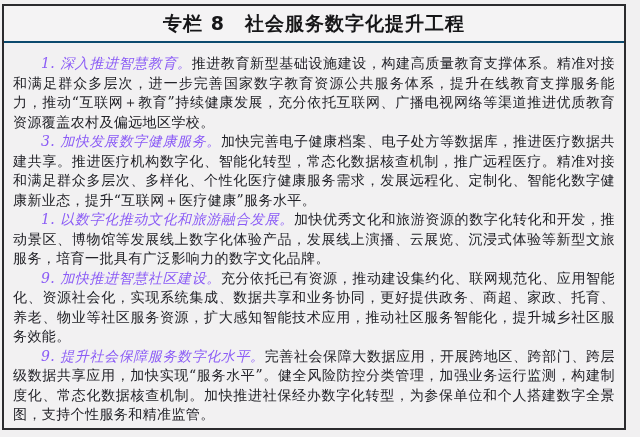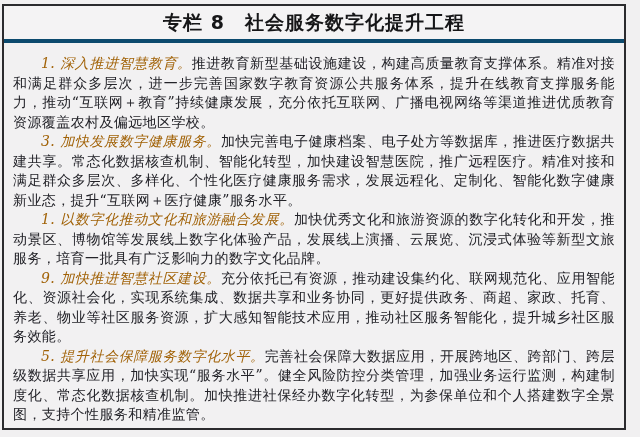--- a/index.html
+++ b/index.html
@@ -22,21 +22,21 @@
     left: 2px;
     top: 4px;
     width: 624px;
     height: 426px;
     border: 2px solid #2b2b2e;
     background: #f2f1f2;
     box-sizing: border-box;
   }
   .panel-title {
     height: 37px;
-    border-bottom: 4px solid #0c4a6e;
+    border-bottom: 2px solid #0c4a6e;
     display: flex;
     align-items: center;
     justify-content: center;
     box-sizing: border-box;
     font-family: "DejaVu Sans", "Liberation Sans", sans-serif;
     font-weight: bold;
     font-size: 19px;
     letter-spacing: 1px;
     color: #161618;
     background: #f4f3f4;
@@ -48,32 +48,32 @@
     letter-spacing: 0.4px;
     color: #232329;
     text-align: justify;
   }
   .para {
     margin: 0;
     text-indent: 2em;
   }
   .lead {
     font-style: italic;
-    color: #a16207;
+    color: #8b5cf6;
   }
 </style>
 </head>
 <body>
 
 <div class="page">
   <div class="panel">
     <div class="panel-title">
       <span>专栏 8　社会服务数字化提升工程</span>
     </div>
     <div class="panel-body">
       <p class="para"><span class="lead">1. 深入推进智慧教育。</span><span>推进教育新型基础设施建设，构建高质量教育支撑体系。精准对接和满足群众多层次，进一步完善国家数字教育资源公共服务体系，提升在线教育支撑服务能力，推动“互联网＋教育”持续健康发展，充分依托互联网、广播电视网络等渠道推进优质教育资源覆盖农村及偏远地区学校。</span></p>
-      <p class="para"><span class="lead">3. 加快发展数字健康服务。</span><span>加快完善电子健康档案、电子处方等数据库，推进医疗数据共建共享。常态化数据核查机制、智能化转型，加快建设智慧医院，推广远程医疗。精准对接和满足群众多层次、多样化、个性化医疗健康服务需求，发展远程化、定制化、智能化数字健康新业态，提升“互联网＋医疗健康”服务水平。</span></p>
+      <p class="para"><span class="lead">3. 加快发展数字健康服务。</span><span>加快完善电子健康档案、电子处方等数据库，推进医疗数据共建共享。推进医疗机构数字化、智能化转型，常态化数据核查机制，推广远程医疗。精准对接和满足群众多层次、多样化、个性化医疗健康服务需求，发展远程化、定制化、智能化数字健康新业态，提升“互联网＋医疗健康”服务水平。</span></p>
       <p class="para"><span class="lead">1. 以数字化推动文化和旅游融合发展。</span><span>加快优秀文化和旅游资源的数字化转化和开发，推动景区、博物馆等发展线上数字化体验产品，发展线上演播、云展览、沉浸式体验等新型文旅服务，培育一批具有广泛影响力的数字文化品牌。</span></p>
       <p class="para"><span class="lead">9. 加快推进智慧社区建设。</span><span>充分依托已有资源，推动建设集约化、联网规范化、应用智能化、资源社会化，实现系统集成、数据共享和业务协同，更好提供政务、商超、家政、托育、养老、物业等社区服务资源，扩大感知智能技术应用，推动社区服务智能化，提升城乡社区服务效能。</span></p>
-      <p class="para"><span class="lead">5. 提升社会保障服务数字化水平。</span><span>完善社会保障大数据应用，开展跨地区、跨部门、跨层级数据共享应用，加快实现“服务水平”。健全风险防控分类管理，加强业务运行监测，构建制度化、常态化数据核查机制。加快推进社保经办数字化转型，为参保单位和个人搭建数字全景图，支持个性服务和精准监管。</span></p>
+      <p class="para"><span class="lead">9. 提升社会保障服务数字化水平。</span><span>完善社会保障大数据应用，开展跨地区、跨部门、跨层级数据共享应用，加快实现“服务水平”。健全风险防控分类管理，加强业务运行监测，构建制度化、常态化数据核查机制。加快推进社保经办数字化转型，为参保单位和个人搭建数字全景图，支持个性服务和精准监管。</span></p>
     </div>
   </div>
 </div>
 
 </body></html>

